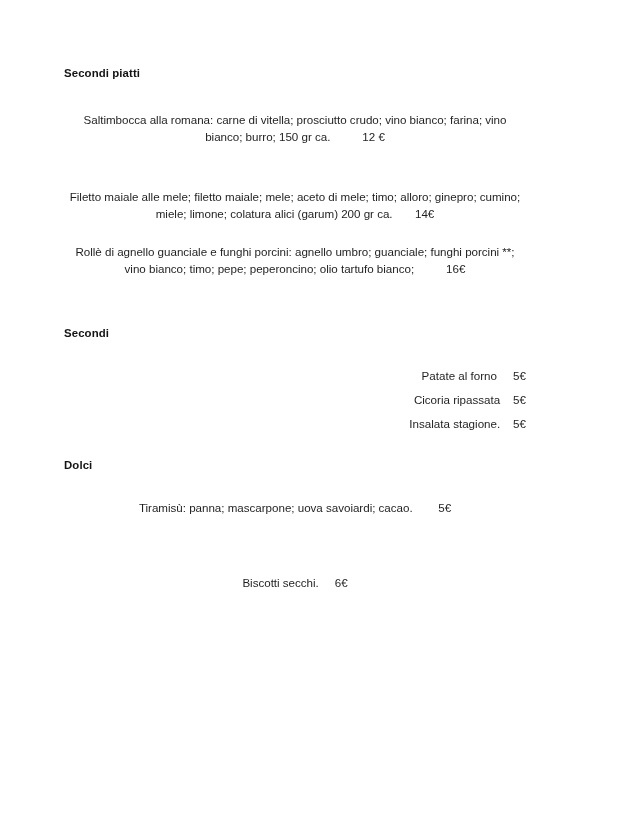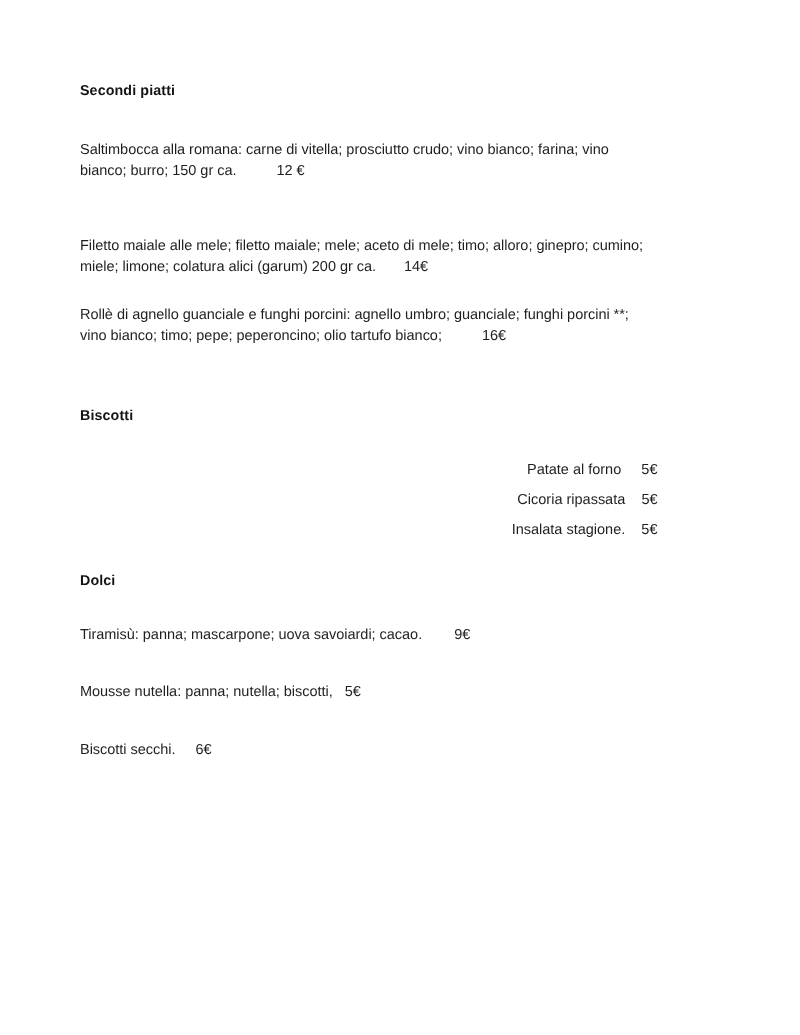--- a/index.html
+++ b/index.html
@@ -35,20 +35,21 @@
   }
 
   .entry {
     font-size: 11.6px;
     font-weight: normal;
     line-height: 16.6px;
     color: #1f1f1f;
     margin: 0;
     white-space: pre-wrap;
     letter-spacing: -0.02px;
+    text-align: center;
   }
 
   
   .gap-heading-to-first { height: 31px; }
   .gap-entry { height: 22px; }
   .gap-before-heading { height: 26px; }
   .gap-heading-to-list { height: 27px; }
   .gap-list-row { height: 7.5px; }
   .gap-dolci-entry { height: 29px; }
 
@@ -82,44 +83,43 @@
 
     <div class="gap-entry"></div>
 
     <p class="entry">Rollè di agnello guanciale e funghi porcini: agnello umbro; guanciale; funghi porcini **; vino bianco; timo; pepe; peperoncino; olio tartufo bianco;          16€</p>
 
     <div class="gap-entry"></div>
 
 
     <div class="gap-before-heading"></div>
 
-    <h2 class="section-heading">Biscotti</h2>
+    <h2 class="section-heading">Secondi</h2>
 
     <div class="gap-heading-to-list"></div>
 
     <p class="list-row">Patate al forno     5€</p>
 
     <div class="gap-list-row"></div>
 
     <p class="list-row">Cicoria ripassata    5€</p>
 
     <div class="gap-list-row"></div>
 
     <p class="list-row">Insalata stagione.    5€</p>
 
     <div class="gap-before-heading"></div>
 
     <h2 class="section-heading">Dolci</h2>
 
     <div class="gap-heading-to-list"></div>
 
-    <p class="entry">Tiramisù: panna; mascarpone; uova savoiardi; cacao.        9€</p>
+    <p class="entry">Tiramisù: panna; mascarpone; uova savoiardi; cacao.        5€</p>
 
     <div class="gap-dolci-entry"></div>
 
-    <p class="entry">Mousse nutella: panna; nutella; biscotti,   5€</p>
 
     <div class="gap-dolci-entry"></div>
 
     <p class="entry">Biscotti secchi.     6€</p>
 
   </div>
 </div>
 
 </body></html>

